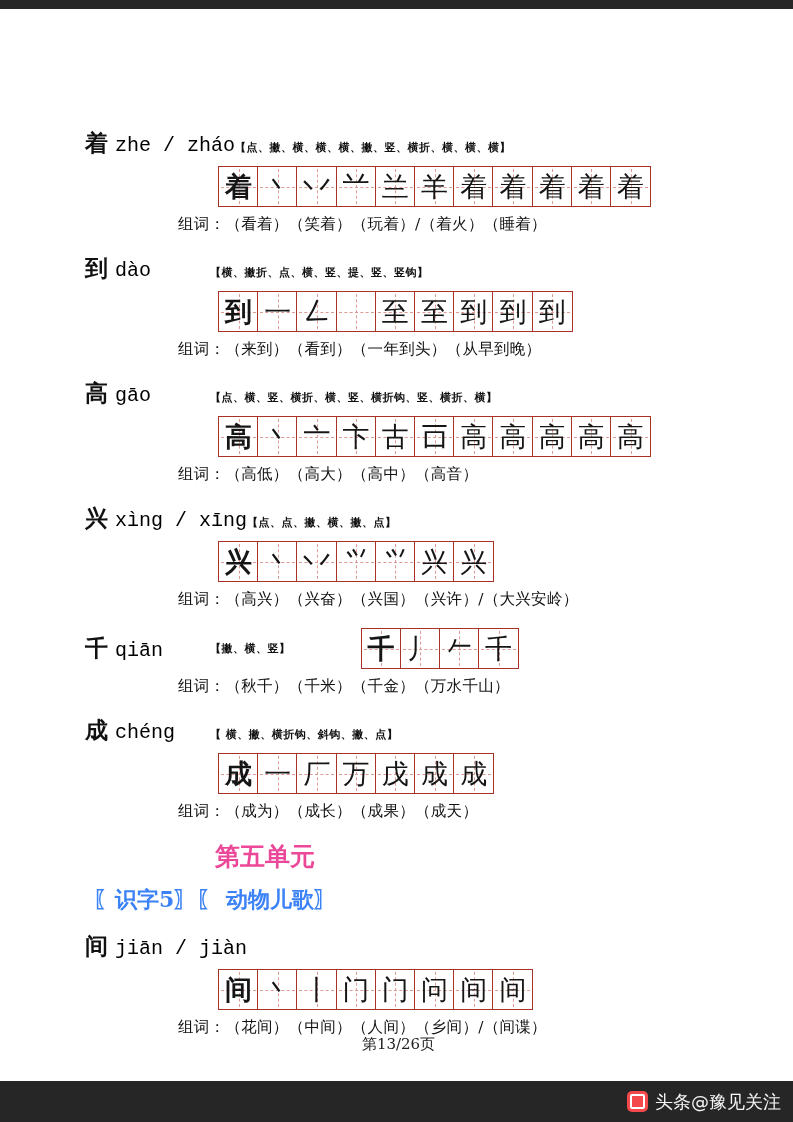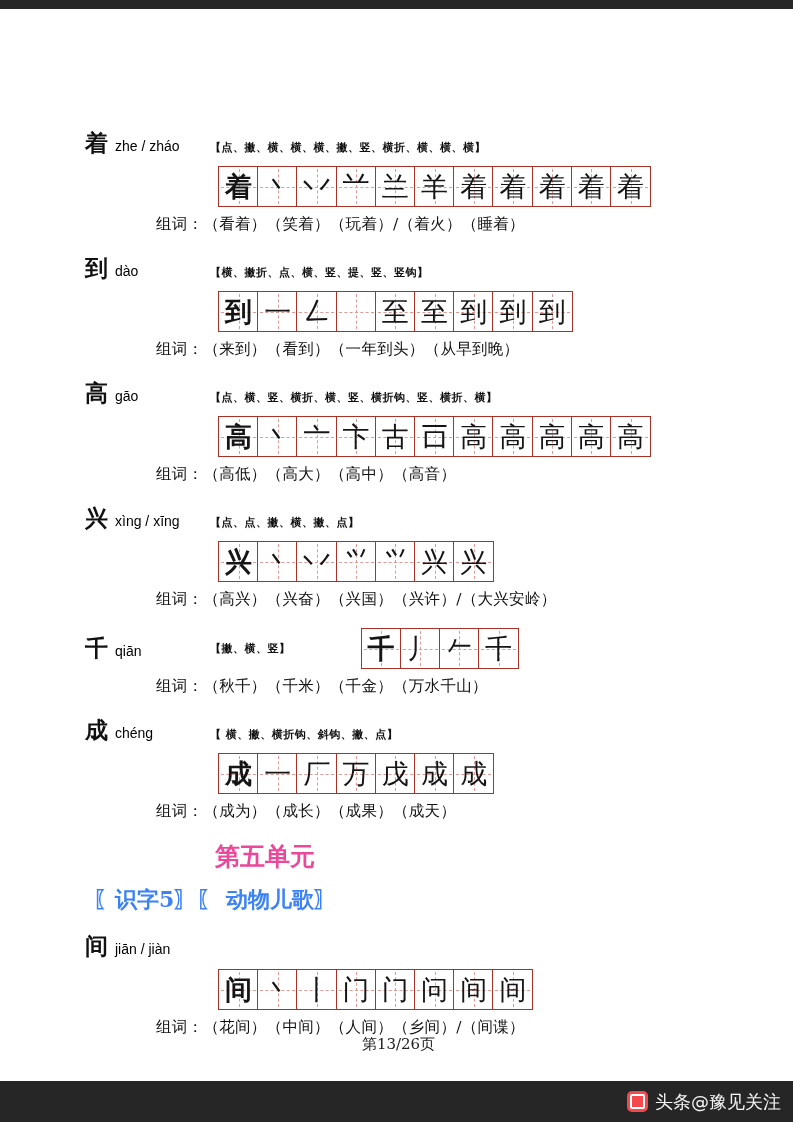--- a/index.html
+++ b/index.html
@@ -8,37 +8,37 @@
     position:relative;overflow:hidden;
     font-family:"DejaVu Serif","Liberation Serif",serif;color:#111;
   }
   .topbar{position:absolute;top:0;left:0;right:0;height:9px;background:#272727;}
   .content{position:absolute;top:128px;left:85px;right:30px;}
 
   .entry{margin-bottom:18px;}
   .entry-head{display:flex;align-items:baseline;margin-bottom:7px;}
   .label{min-width:125px;flex:none;display:flex;align-items:baseline;white-space:nowrap;}
   .hz{font-size:23px;font-weight:bold;}
-  .py{font-size:14px;font-family:Liberation Sans, sans-serif;margin-left:7px;color:#000;}
+  .py{font-size:20px;font-family:Liberation Mono, monospace;margin-left:7px;color:#000;}
   .strokes{font-size:11px;font-weight:600;letter-spacing:.5px;white-space:nowrap;}
 
   .boxrow{display:flex;margin-left:133px;}
   .cell{
     width:39px;height:39px;flex:none;background:#fff;
     border:1.8px solid #a93226;margin-left:-1.8px;
     position:relative;display:flex;align-items:center;justify-content:center;
     box-sizing:content-box;
   }
   .cell:first-child{margin-left:0;}
   .cell::before{content:"";position:absolute;left:2px;right:2px;top:50%;border-top:1px dashed #de9a93;}
   .cell::after{content:"";position:absolute;top:2px;bottom:2px;left:50%;border-left:1px dashed #de9a93;}
   .cell span{position:relative;z-index:1;font-size:27px;line-height:1;color:#151515;}
   .cell:first-child span{font-weight:bold;}
 
-  .words{margin-left:71px;margin-top:7px;font-size:15.5px;letter-spacing:.3px;}
+  .words{margin-left:93px;margin-top:7px;font-size:15.5px;letter-spacing:.3px;}
 
   
   .entry-inline .entry-head{align-items:center;margin-bottom:4px;}
   .entry-inline .boxrow{margin-left:70px;}
 
   .unit-title{color:#ec4899;font-size:25px;font-weight:bold;margin:6px 0 12px 130px;}
   .lesson-title{color:#3b82f6;font-size:22px;font-weight:bold;margin:0 0 16px 8px;}
 
   .page-number{position:absolute;left:4px;right:0;bottom:68px;text-align:center;font-size:15px;color:#222;}
 

